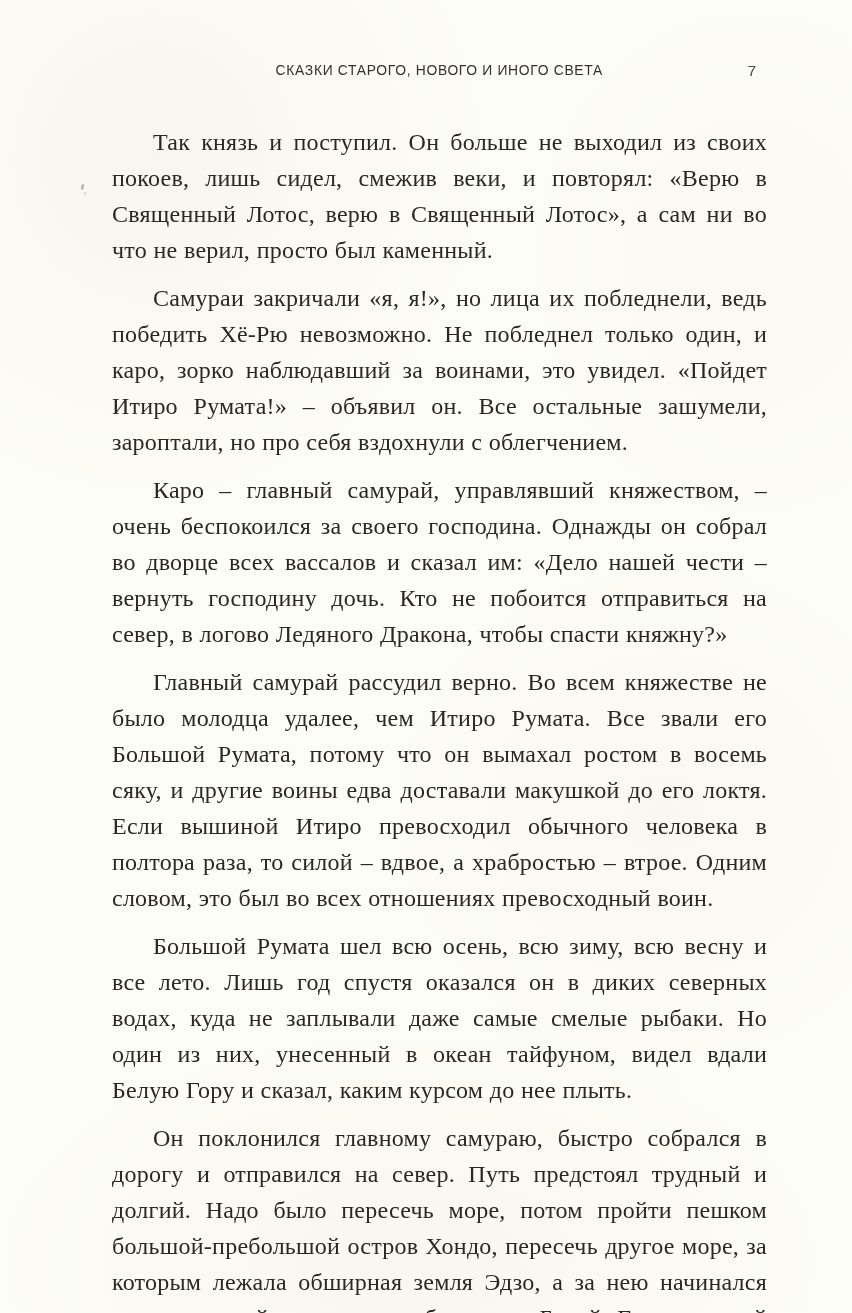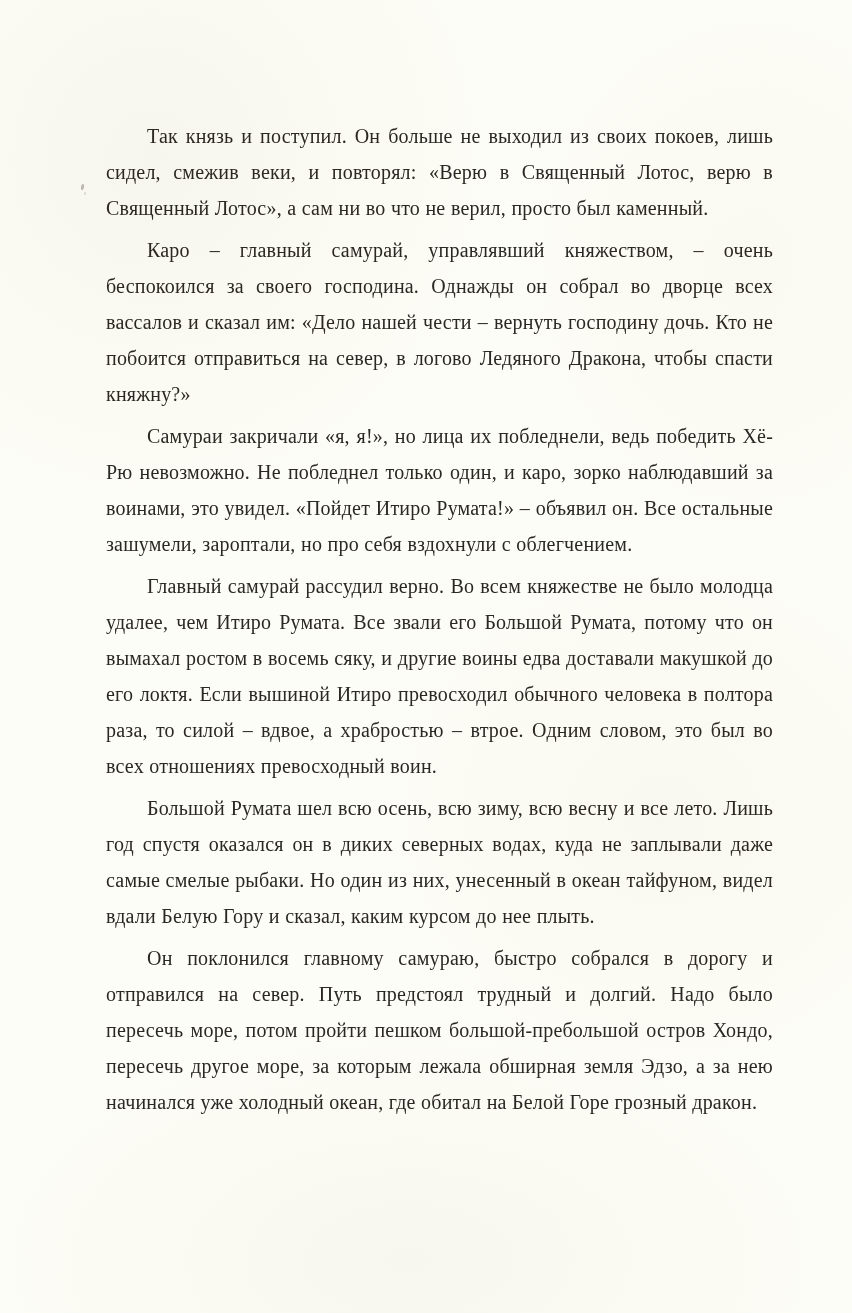--- a/index.html
+++ b/index.html
@@ -64,24 +64,24 @@
   }
 
   
   .textblock {
     position: absolute;
     left: 100px;
     top: 112px;
     width: 679px;
   }
   .para {
-    margin: 6px;
+    margin: 12px;
     text-indent: 41px;
     text-align: justify;
-    font-size: 20px;
+    font-size: 24px;
     line-height: 36px;
     letter-spacing: 0.01em;
     word-spacing: 0.012em;
     hyphens: manual;
     color: #2b2823;
   }
 
   
   .margin-speck {
     position: absolute;
@@ -104,23 +104,27 @@
 </head>
 <body>
 
 <div class="page">
 
   <div class="paper-grain"></div>
 
   <div class="margin-speck"></div>
   <div class="margin-speck two"></div>
 
+  <header class="running-head">
+    <span class="running-head-title">СКАЗКИ СТАРОГО, НОВОГО И ИНОГО СВЕТА</span>
+    <span class="folio">7</span>
+  </header>
 
   <main class="textblock">
     <p class="para">Так князь и поступил. Он больше не выходил из своих покоев, лишь сидел, смежив веки, и повторял: «Верю в Священный Лотос, верю в Священный Лотос», а сам ни во что не верил, просто был каменный.</p>
+    <p class="para">Самураи закричали «я, я!», но лица их побледнели, ведь победить Хё-Рю невозможно. Не побледнел только один, и каро, зорко наблюдавший за воинами, это увидел. «Пойдет Итиро Румата!» – объявил он. Все остальные зашумели, зароптали, но про себя вздохнули с облегчением.</p>
     <p class="para">Каро – главный самурай, управлявший княжеством, – очень беспокоился за своего господина. Однажды он собрал во дворце всех вассалов и сказал им: «Дело нашей чести – вернуть господину дочь. Кто не побоится отправиться на север, в логово Ледяного Дракона, чтобы спасти княжну?»</p>
-    <p class="para">Самураи закричали «я, я!», но лица их побледнели, ведь победить Хё-Рю невозможно. Не побледнел только один, и каро, зорко наблюдавший за воинами, это увидел. «Пойдет Итиро Румата!» – объявил он. Все остальные зашумели, зароптали, но про себя вздохнули с облегчением.</p>
     <p class="para">Главный самурай рассудил верно. Во всем княжестве не было молодца удалее, чем Итиро Румата. Все звали его Большой Румата, потому что он вымахал ростом в восемь сяку, и другие воины едва доставали макушкой до его локтя. Если вышиной Итиро превосходил обычного человека в полтора раза, то силой – вдвое, а храбростью – втрое. Одним словом, это был во всех отношениях превосходный воин.</p>
     <p class="para">Большой Румата шел всю осень, всю зиму, всю весну и все лето. Лишь год спустя оказался он в диких северных водах, куда не заплывали даже самые смелые рыбаки. Но один из них, унесенный в океан тайфуном, видел вдали Белую Гору и сказал, каким курсом до нее плыть.</p>
     <p class="para">Он поклонился главному самураю, быстро собрался в дорогу и отправился на север. Путь предстоял трудный и долгий. Надо было пересечь море, потом пройти пешком большой-пребольшой остров Хондо, пересечь другое море, за которым лежала обширная земля Эдзо, а за нею начинался уже холодный океан, где обитал на Белой Горе грозный дракон.</p>
   </main>
 
 </div>
 
 </body></html>

